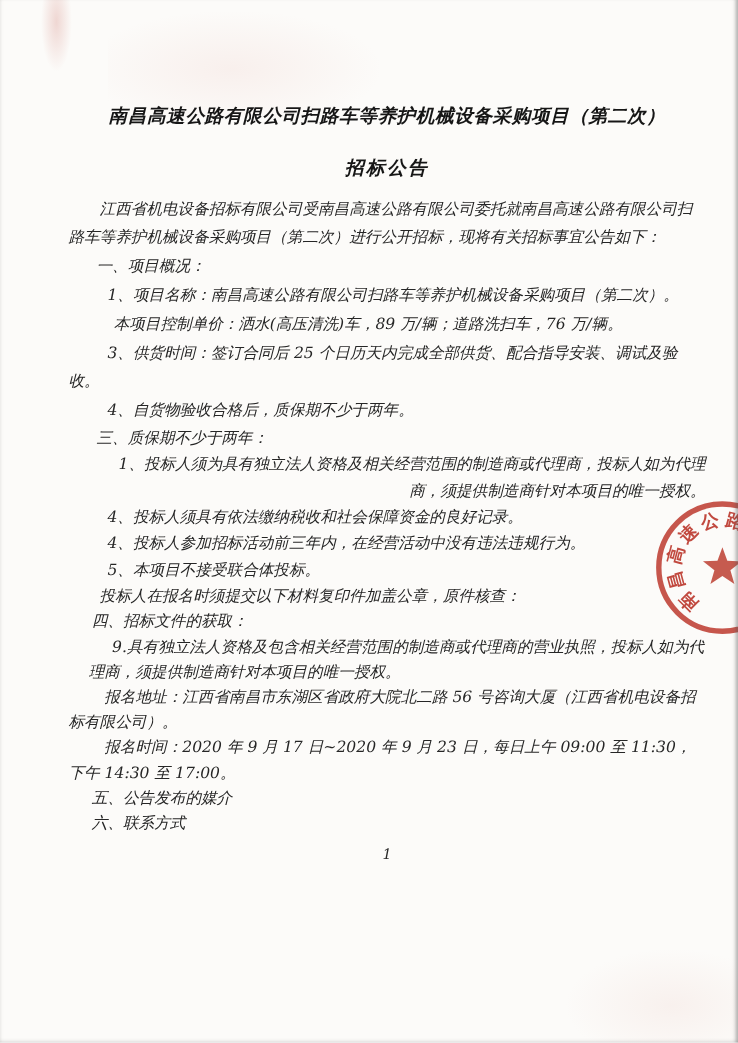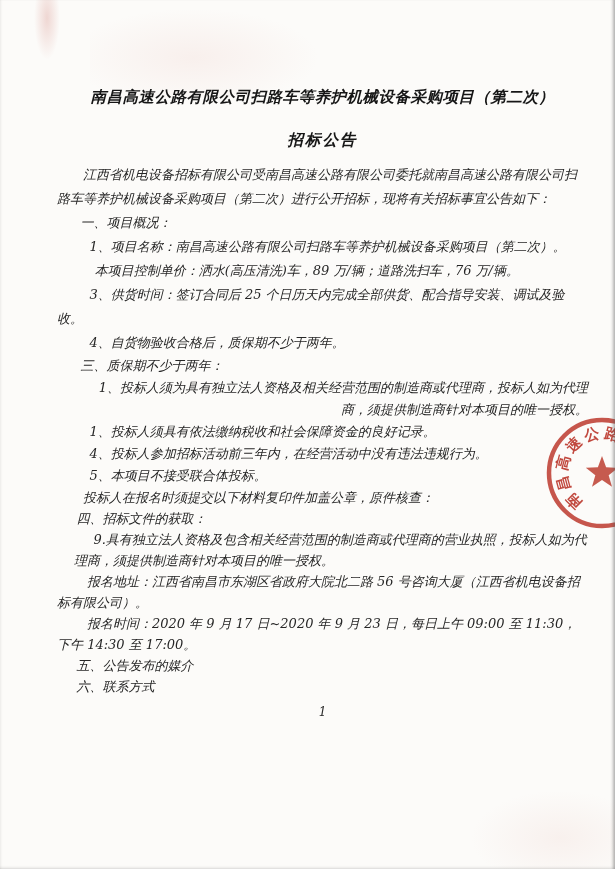--- a/index.html
+++ b/index.html
@@ -83,21 +83,21 @@
 
     <div class="doc">
       <p class="la i2">江西省机电设备招标有限公司受南昌高速公路有限公司委托就南昌高速公路有限公司扫路车等养护机械设备采购项目（第二次）进行公开招标，现将有关招标事宜公告如下：</p>
       <p class="la i18">一、项目概况：</p>
       <p class="la i25">1、项目名称：南昌高速公路有限公司扫路车等养护机械设备采购项目（第二次）。</p>
       <p class="la i29">本项目控制单价：洒水(高压清洗)车，89 万/辆；道路洗扫车，76 万/辆。</p>
       <p class="la i25">3、供货时间：签订合同后 25 个日历天内完成全部供货、配合指导安装、调试及验收。</p>
       <p class="la i25">4、自货物验收合格后，质保期不少于两年。</p>
       <p class="lb i18">三、质保期不少于两年：</p>
       <p class="lb hangA">1、投标人须为具有独立法人资格及相关经营范围的制造商或代理商，投标人如为代理商，须提供制造商针对本项目的唯一授权。</p>
-      <p class="lb i25">1、投标人须具有依法缴纳税收和社会保障资金的良好记录。</p>
+      <p class="lb i25">4、投标人须具有依法缴纳税收和社会保障资金的良好记录。</p>
       <p class="lb i25">4、投标人参加招标活动前三年内，在经营活动中没有违法违规行为。</p>
       <p class="lb i25">5、本项目不接受联合体投标。</p>
       <p class="lc i2">投标人在报名时须提交以下材料复印件加盖公章，原件核查：</p>
       <p class="lc i15">四、招标文件的获取：</p>
       <p class="lc hangB">9.具有独立法人资格及包含相关经营范围的制造商或代理商的营业执照，投标人如为代理商，须提供制造商针对本项目的唯一授权。</p>
       <p class="lc i23">报名地址：江西省南昌市东湖区省政府大院北二路 56 号咨询大厦（江西省机电设备招标有限公司）。</p>
       <p class="lc i23">报名时间：2020 年 9 月 17 日~2020 年 9 月 23 日，每日上午 09:00 至 11:30，下午 14:30 至 17:00。</p>
       <p class="lc i15">五、公告发布的媒介</p>
       <p class="lc i15">六、联系方式</p>
     </div>

